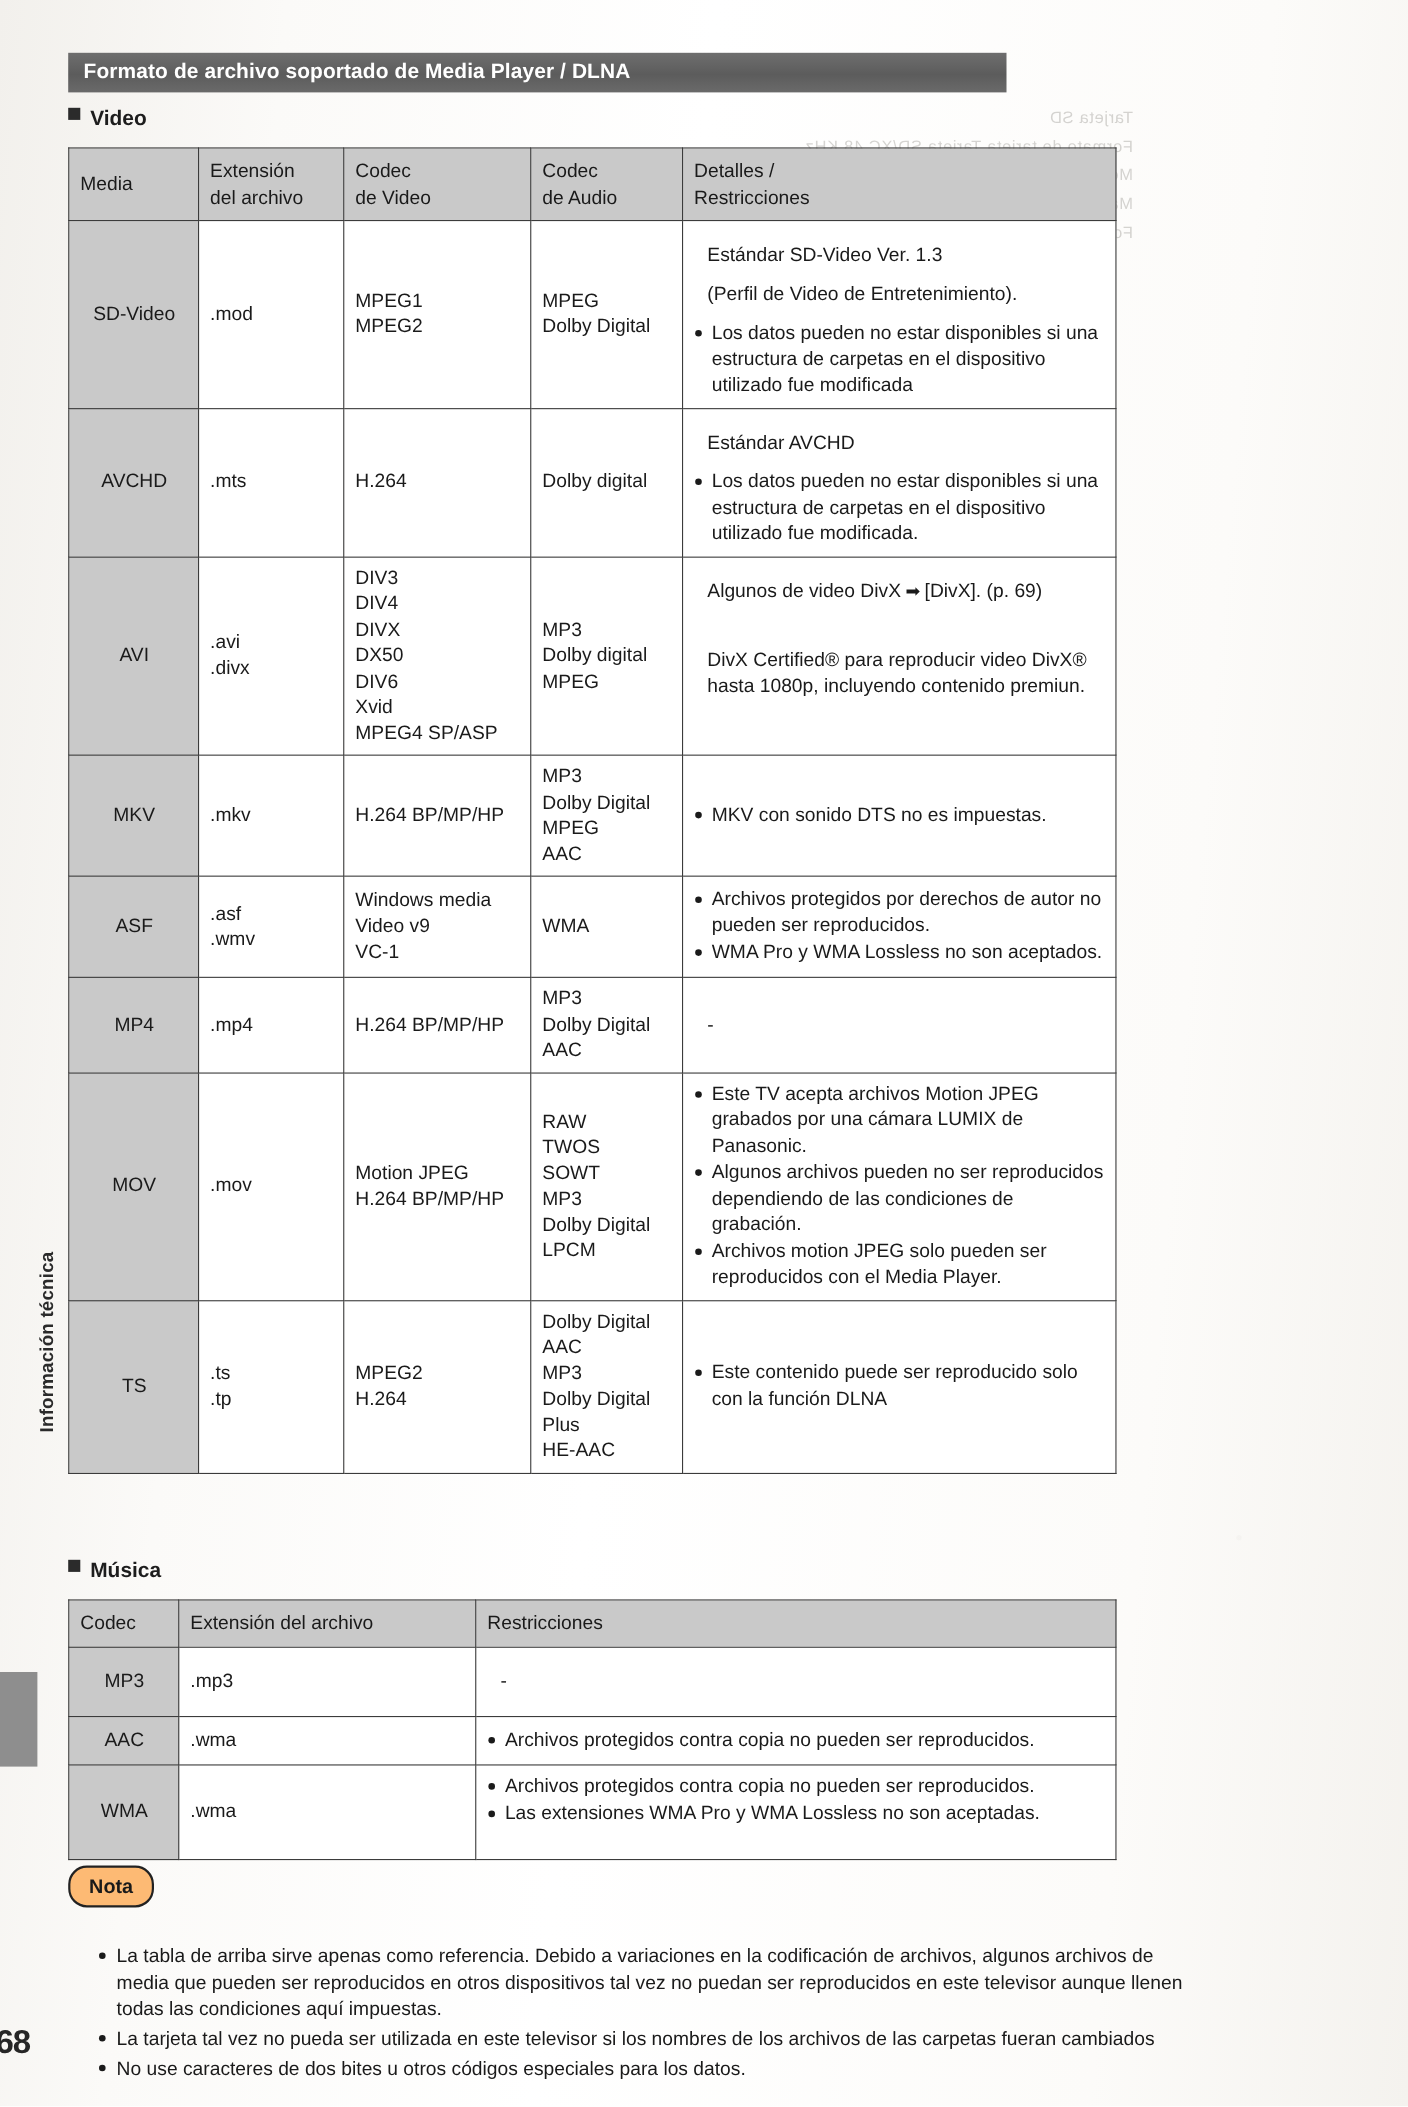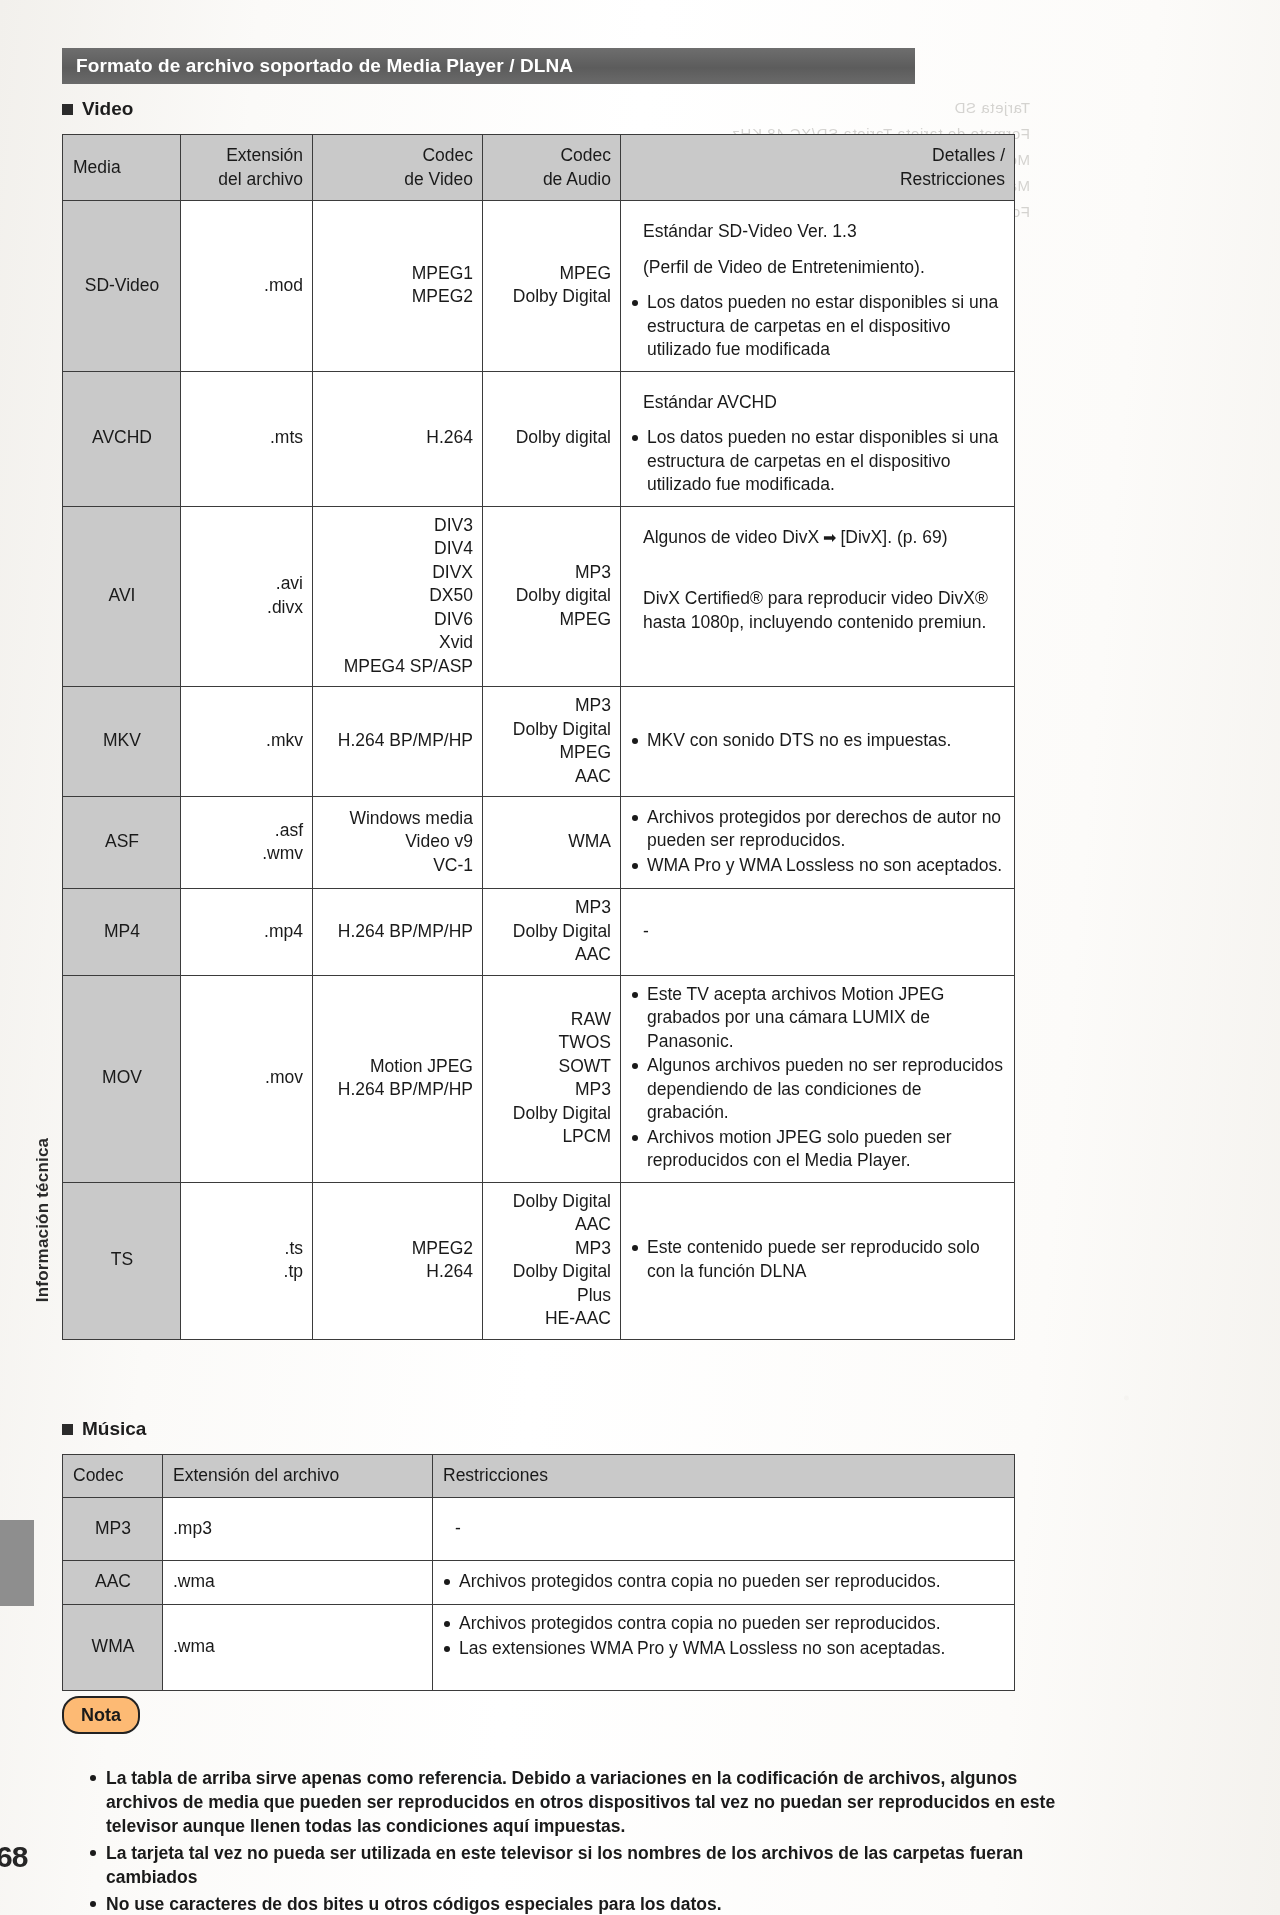--- a/index.html
+++ b/index.html
@@ -95,21 +95,20 @@
     align-items: center;
     padding-left: 14px;
     box-sizing: border-box;
     letter-spacing: .1px;
   }
 
   
   .section-head {
     position: absolute;
     display: flex;
-    align-items: center;
     gap: 9px;
     font-size: 19px;
     font-weight: bold;
     color: #1d1d1d;
   }
   .sq {
     width: 11px;
     height: 11px;
     background: #2b2b2b;
     display: inline-block;
@@ -137,21 +136,21 @@
     padding-top: 9px;
     padding-bottom: 9px;
   }
   td.media, th.media {
     background: #c9c9c9;
     text-align: center;
     vertical-align: middle;
   }
   thead th.media { text-align: left; }
   td.mid { vertical-align: middle; }
-  .nowrapline { white-space: pre-line; text-align: right; }
+  .nowrapline { white-space: pre-line; }
 
   
   ul.bul {
     margin: 0;
     padding: 0;
     list-style: none;
   }
   ul.bul li {
     position: relative;
     padding-left: 16px;
@@ -197,21 +196,20 @@
     top: 1748px;
     width: 1000px;
     font-size: 17.5px;
     line-height: 24px;
   }
   .nota-list li {
     position: relative;
     padding-left: 18px;
     margin-bottom: 3px;
     list-style: none;
-    font-weight: bold;
   }
   .nota-list li:before {
     content: "";
     position: absolute;
     left: 2px;
     top: 9px;
     width: 6px;
     height: 6px;
     border-radius: 50%;
     background: #1a1a1a;

